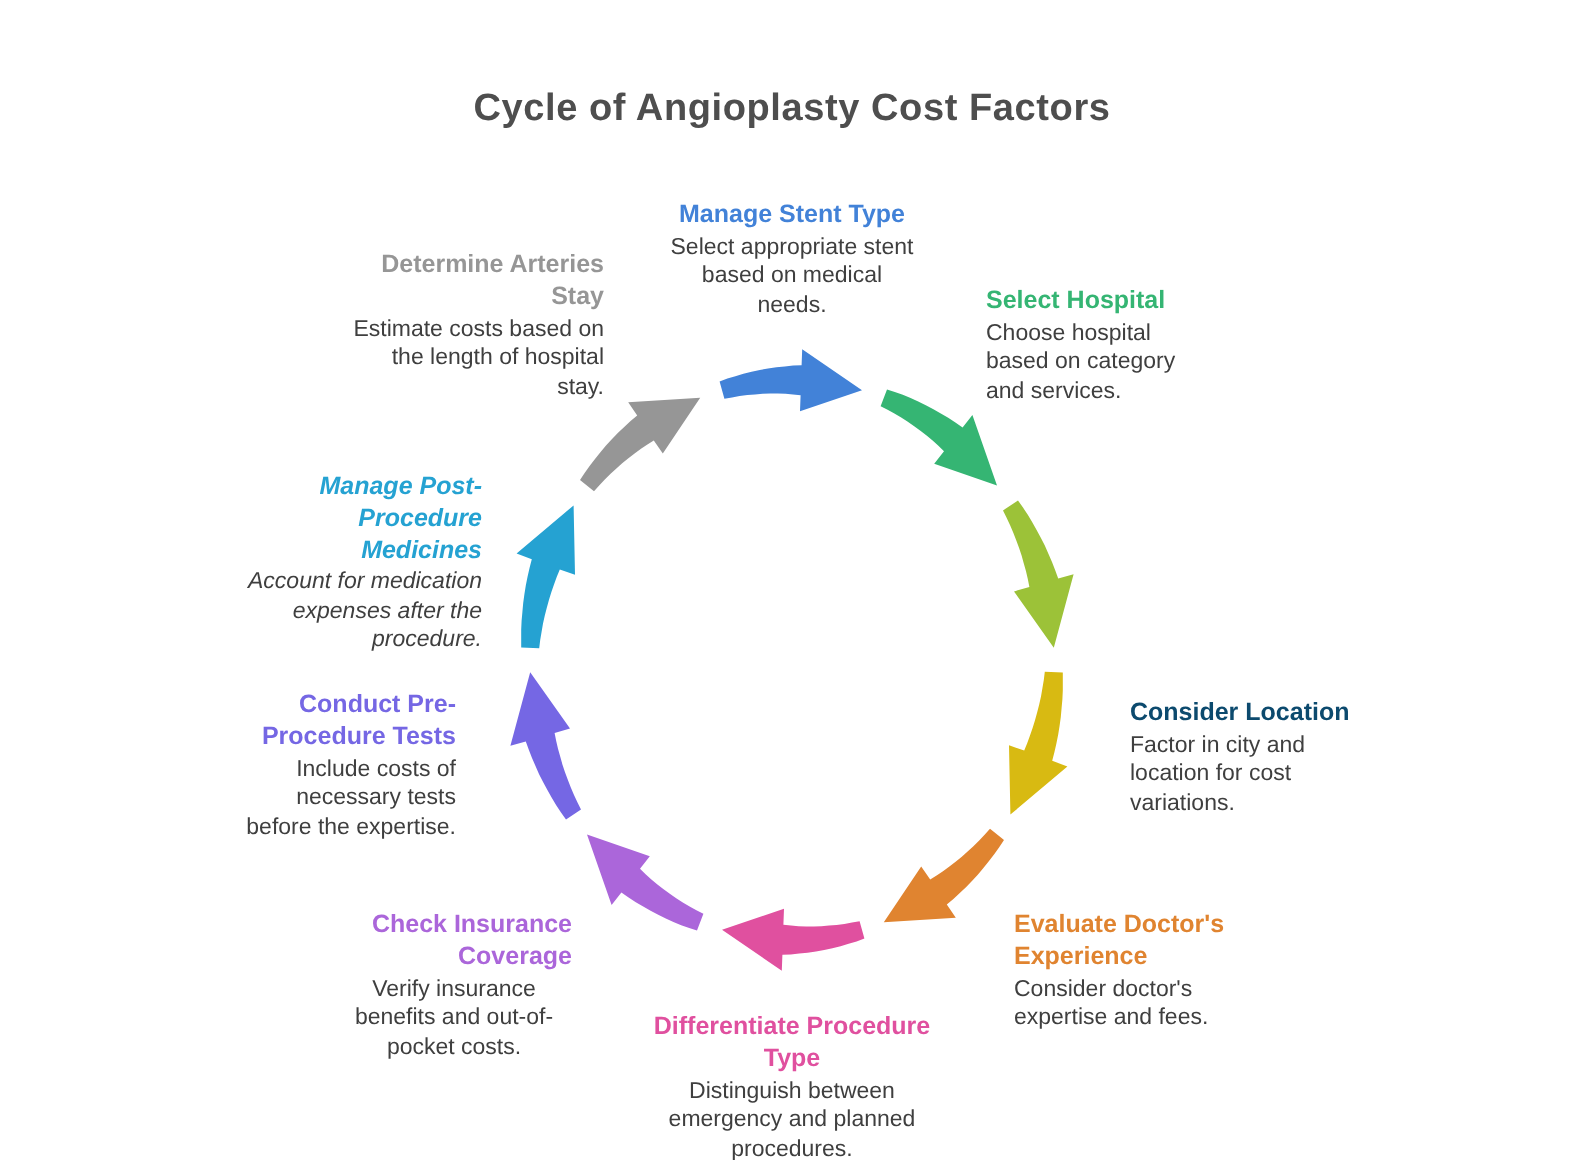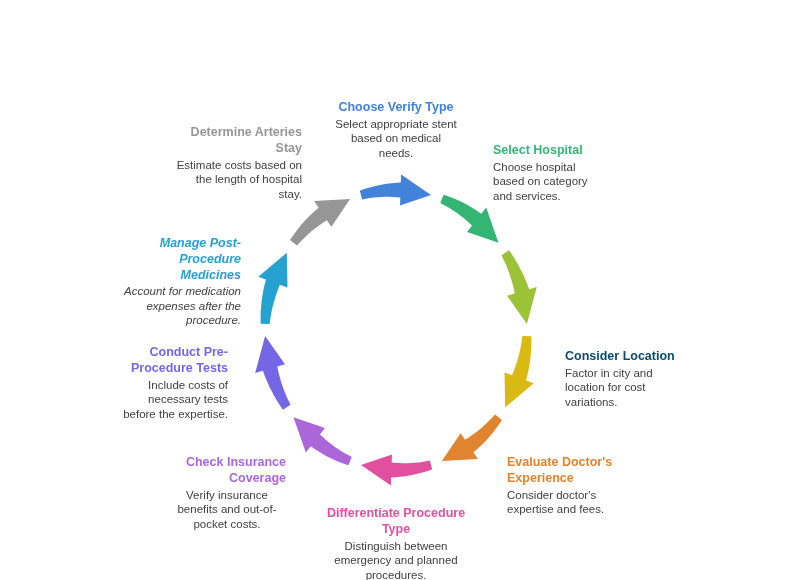--- a/index.html
+++ b/index.html
@@ -22,36 +22,37 @@
   .n6{left:316px;top:506px;width:160px;text-align:center;}  .n6 .node-desc{max-width:132px;}
   .n7{left:136px;top:455px;width:150px;text-align:right;}   .n7 .node-desc{max-width:118px;text-align:center;}
   .n8{left:98px;top:345px;width:130px;text-align:right;}    .n8 .node-desc{max-width:114px;}
   .n9{left:116px;top:236px;width:125px;text-align:right;font-style:italic;}   .n9 .node-title{max-width:95px;} .n9 .node-desc{max-width:118px;}
   .n10{left:176px;top:125px;width:126px;text-align:right;}
 </style>
 </head>
 <body>
 
 <div class="canvas">
+  <div class="main-title">Cycle of Angioplasty Cost Factors</div>
 
   <svg id="arrow-layer" viewBox="0 0 792 580" xmlns="http://www.w3.org/2000/svg">
       <path d="M359.8,190.8L363.7,189.3L367.7,188.1L371.7,186.9L375.8,185.9L379.9,185.0L384.0,184.3L388.2,183.6L392.4,183.2L396.6,182.8L400.8,182.6L401.1,174.6L431.0,195.1L400.0,205.6L400.3,197.6L396.5,197.2L392.8,196.9L388.9,196.8L385.1,196.8L381.3,196.9L377.5,197.2L373.7,197.5L369.8,198.0L366.0,198.7L362.2,199.4Z" fill="#4282d8"></path>
       <path d="M443.5,194.7L447.4,196.0L451.4,197.4L455.3,199.0L459.1,200.8L462.9,202.6L466.7,204.6L470.4,206.7L474.1,208.9L477.7,211.3L481.3,213.8L486.2,207.5L498.5,242.8L467.1,231.9L472.0,225.6L469.2,222.9L466.3,220.3L463.3,217.8L460.2,215.4L457.1,213.1L453.9,210.9L450.6,208.8L447.2,206.8L443.8,204.9L440.3,203.1Z" fill="#35b573"></path>
       <path d="M509.0,250.2L511.5,253.8L513.9,257.4L516.2,261.2L518.3,265.0L520.4,268.9L522.4,272.8L524.2,276.9L526.0,281.0L527.6,285.1L529.1,289.3L536.8,287.1L526.9,323.9L507.0,295.7L514.7,293.5L513.9,289.5L513.0,285.6L511.9,281.7L510.8,277.8L509.5,273.9L508.1,270.1L506.6,266.3L505.0,262.5L503.3,258.9L501.5,255.2Z" fill="#9cc238"></path>
       <path d="M531.4,336.3L531.4,340.7L531.4,345.2L531.2,349.6L530.8,354.0L530.4,358.5L529.8,362.9L529.1,367.3L528.2,371.7L527.2,376.1L526.1,380.4L533.7,383.2L505.2,407.3L504.5,372.6L512.1,375.3L513.6,371.6L515.0,367.8L516.3,364.0L517.5,360.1L518.6,356.1L519.6,352.2L520.5,348.2L521.2,344.1L521.9,340.0L522.4,335.9Z" fill="#d8ba12"></path>
       <path d="M502.0,420.0L499.6,423.6L497.1,427.1L494.5,430.5L491.8,433.9L489.0,437.2L486.1,440.4L483.1,443.5L479.9,446.5L476.7,449.5L473.4,452.3L477.9,458.9L441.9,461.1L460.6,433.2L465.1,439.8L468.3,437.8L471.5,435.6L474.7,433.3L477.8,430.9L480.9,428.4L483.8,425.8L486.7,423.1L489.6,420.3L492.3,417.4L495.0,414.4Z" fill="#e08430"></path>
       <path d="M432.2,469.2L428.3,470.7L424.3,471.9L420.3,473.1L416.2,474.1L412.1,475.0L408.0,475.7L403.8,476.4L399.6,476.8L395.4,477.2L391.2,477.4L390.9,485.4L361.0,464.9L392.0,454.4L391.7,462.4L395.5,462.8L399.2,463.1L403.1,463.2L406.9,463.2L410.7,463.1L414.5,462.8L418.3,462.5L422.2,462.0L426.0,461.3L429.8,460.6Z" fill="#e0509f"></path>
       <path d="M348.5,465.3L344.6,464.0L340.6,462.6L336.7,461.0L332.9,459.2L329.1,457.4L325.3,455.4L321.6,453.3L317.9,451.1L314.3,448.7L310.7,446.2L305.8,452.5L293.5,417.2L324.9,428.1L320.0,434.4L322.8,437.1L325.7,439.7L328.7,442.2L331.8,444.6L334.9,446.9L338.1,449.1L341.4,451.2L344.8,453.2L348.2,455.1L351.7,456.9Z" fill="#ab66da"></path>
       <path d="M283.0,409.8L280.5,406.2L278.1,402.6L275.8,398.8L273.7,395.0L271.6,391.1L269.6,387.2L267.8,383.1L266.0,379.0L264.4,374.9L262.9,370.7L255.2,372.9L265.1,336.1L285.0,364.3L277.3,366.5L278.1,370.5L279.0,374.4L280.1,378.3L281.2,382.2L282.5,386.1L283.9,389.9L285.4,393.7L287.0,397.5L288.7,401.1L290.5,404.8Z" fill="#7567e4"></path>
       <path d="M260.6,323.7L260.6,319.3L260.6,314.8L260.8,310.4L261.2,306.0L261.6,301.5L262.2,297.1L262.9,292.7L263.8,288.3L264.8,283.9L265.9,279.6L258.3,276.8L286.8,252.7L287.5,287.4L279.9,284.7L278.4,288.4L277.0,292.2L275.7,296.0L274.5,299.9L273.4,303.9L272.4,307.8L271.5,311.8L270.8,315.9L270.1,320.0L269.6,324.1Z" fill="#25a2d2"></path>
       <path d="M290.0,240.0L292.4,236.4L294.9,232.9L297.5,229.5L300.2,226.1L303.0,222.8L305.9,219.6L308.9,216.5L312.1,213.5L315.3,210.5L318.6,207.7L314.1,201.1L350.1,198.9L331.4,226.8L326.9,220.2L323.7,222.2L320.5,224.4L317.3,226.7L314.2,229.1L311.1,231.6L308.2,234.2L305.3,236.9L302.4,239.7L299.7,242.6L297.0,245.6Z" fill="#969696"></path>
     </svg>
 
   <div class="node n1">
-    <div class="node-title" style="color: rgb(66, 130, 216);">Choose Verify Type</div><br>
+    <div class="node-title" style="color: rgb(66, 130, 216);">Manage Stent Type</div><br>
     <div class="node-desc">Select appropriate stent based on medical needs.</div>
   </div>
 
   <div class="node n2">
     <div class="node-title" style="color: rgb(53, 181, 115);">Select Hospital</div><br>
     <div class="node-desc">Choose hospital based on category and services.</div>
   </div>
 
   <div class="node n3">
     <br>

